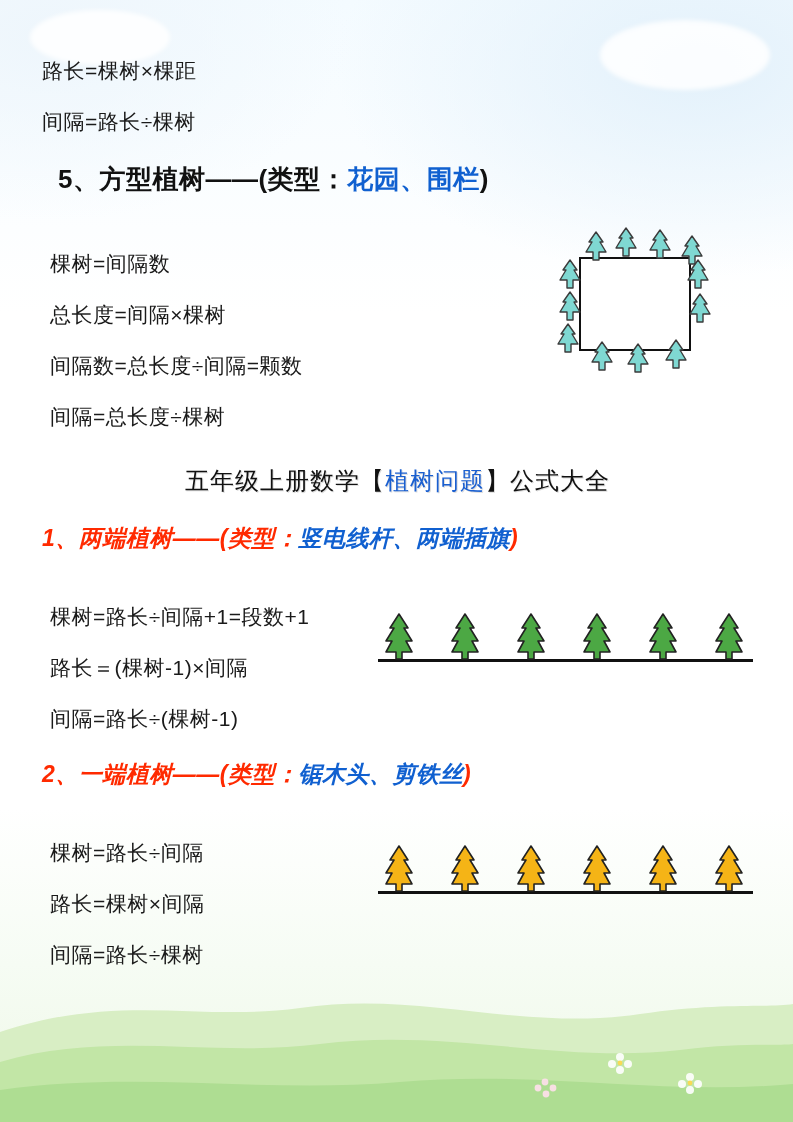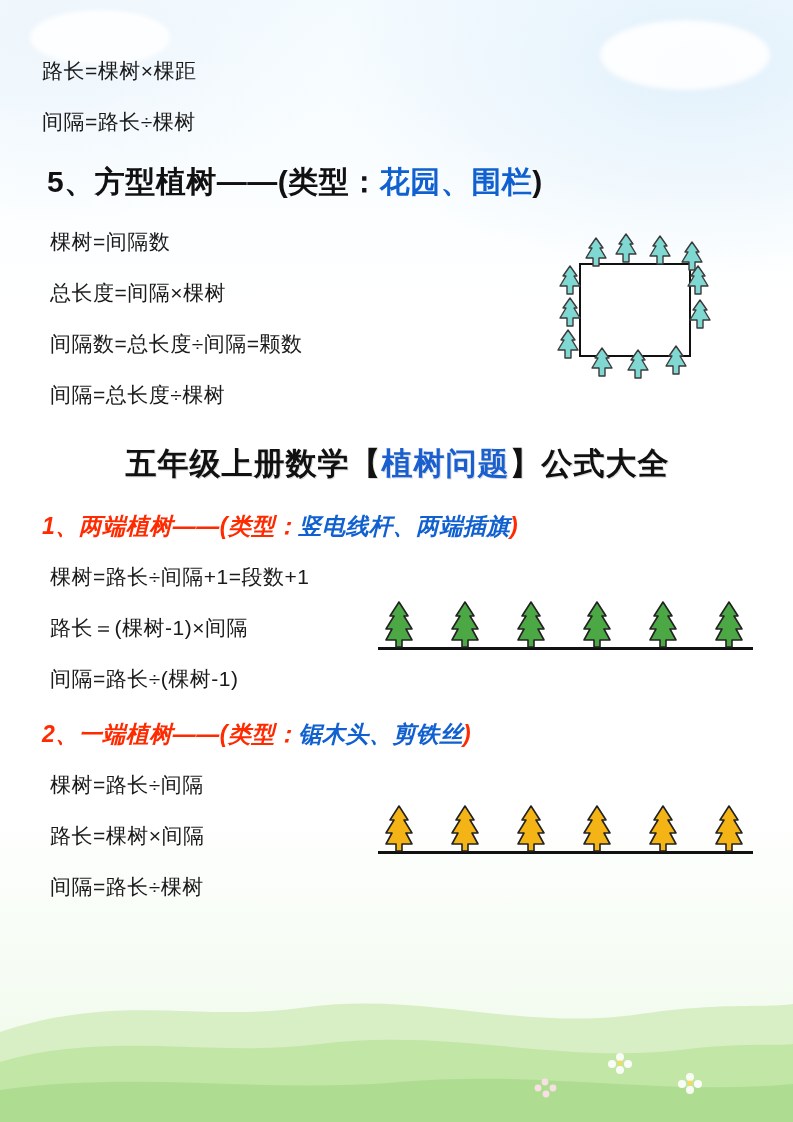--- a/index.html
+++ b/index.html
@@ -55,31 +55,31 @@
   .line {
     font-size: 21px;
     color: #1a1a1a;
     line-height: 1.0;
     margin: 0 0 30px 0;
     letter-spacing: 0.5px;
   }
   .line.indent { margin-left: 8px; }
 
   .heading-section {
-    font-size: 30px;
+    font-size: 26px;
     font-weight: bold;
     color: #111111;
-    margin: 0 0 28px 5px;
+    margin: 0 0 28px 16px;
     letter-spacing: 0.5px;
   }
   .heading-section .blue { color: #1060d0; font-weight: bold; }
 
   .title-main {
-    font-size: 31px;
-    font-weight: bold;
+    font-size: 24px;
+    font-weight: normal;
     color: #111111;
     text-align: center;
     margin: 8px 0 26px 0;
     letter-spacing: 1px;
     text-shadow: 1px 1px 0 #dddddd;
   }
   .title-main .hl { color: #1a5fd0; }
 
   .heading-red {
     font-size: 23px;
@@ -90,21 +90,21 @@
     font-style: italic;
   }
   .heading-red .blue { color: #1060d0; }
 
   
   .row {
     display: flex;
     align-items: flex-start;
     justify-content: space-between;
   }
-  .row .text-col { flex: 0 0 auto; }
+  .row .text-col { flex: 0 0 auto; margin-top: 28px; }
   .row .fig-col { flex: 0 0 auto; padding-top: 4px; }
 
   
   .fig-square {
     position: relative;
     width: 190px;
     height: 150px;
   }
   .fig-square .box {
     position: absolute;

